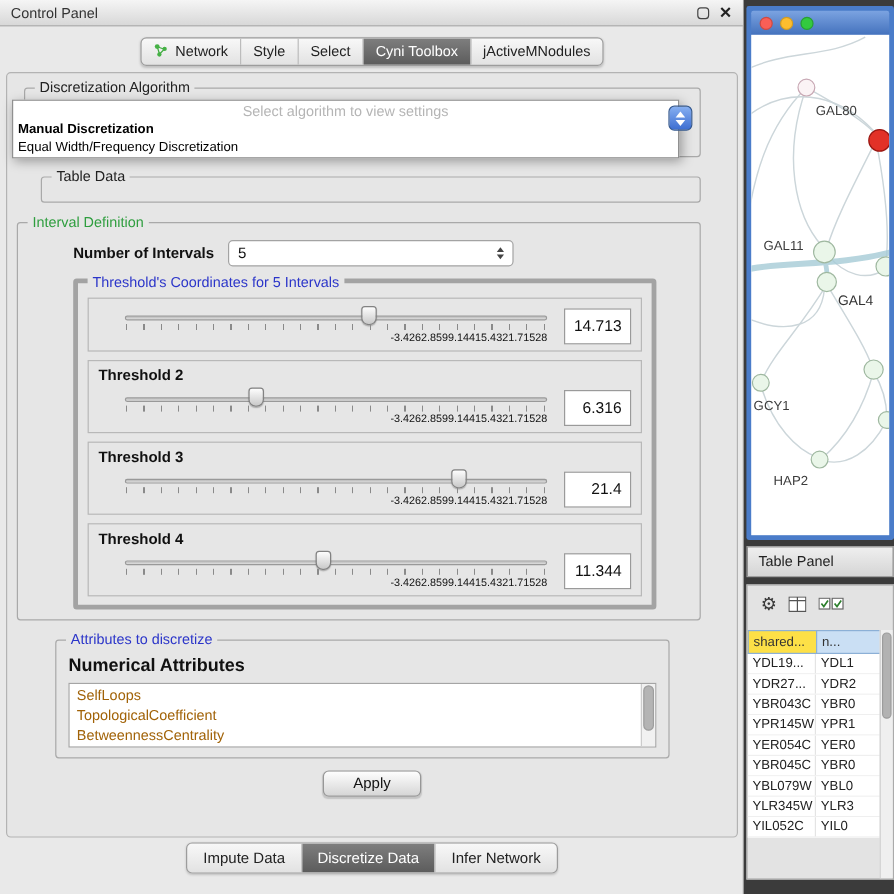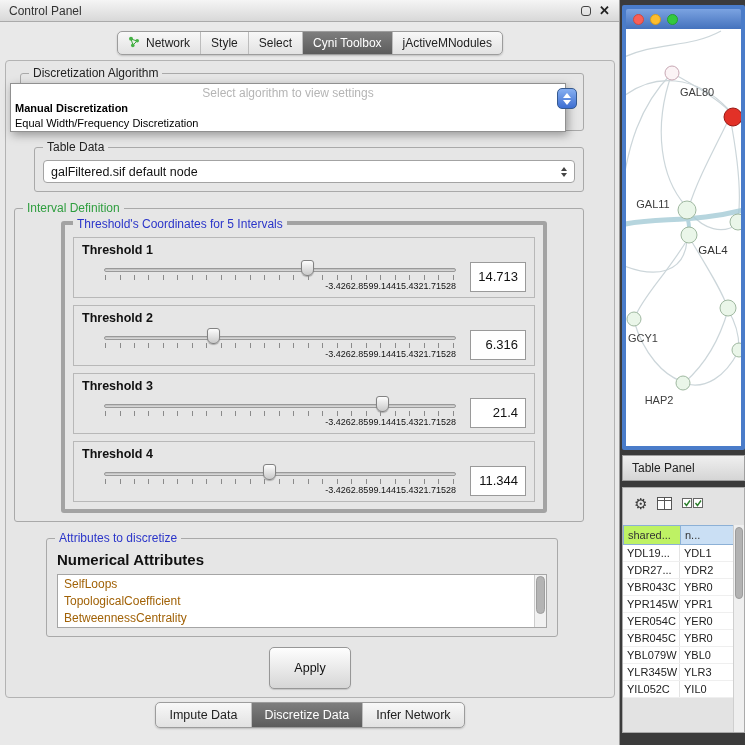--- a/index.html
+++ b/index.html
@@ -64,39 +64,39 @@
   .value-box{width:56px;height:30px;background:#fff;border:1px solid #9a9a9a;font-size:13px;color:#111;display:flex;align-items:center;justify-content:flex-end;padding-right:7px;flex:none}
 
   .group-attrs{margin:16px 56px 0 40px;padding:10px 10px 8px}
   .attrs-subtitle{font-size:15px;font-weight:bold;color:#111;margin:2px 0 6px}
   .listbox{position:relative;background:#fff;border:1px solid #a5a5a5;height:54px;overflow:hidden}
   .list-item{font-size:12px;color:#a16207;padding:1px 0 0 6px;line-height:16px;white-space:nowrap}
   .vscroll{position:absolute;right:0;top:0;bottom:0;width:12px;background:#f1f1f1;border-left:1px solid #ccc}
   .vscroll .thumb{position:absolute;left:1px;right:1px;top:1px;height:38px;background:#b4b4b4;border:1px solid #9e9e9e;border-radius:5px}
 
   .apply-row{text-align:center;margin-top:10px}
-  .apply-btn{font-family:inherit;font-size:12.5px;color:#111;padding:13px 24px;border:1px solid #979797;border-radius:5px;background:linear-gradient(#fefefe,#d6d6d6);box-shadow:0 1px 1px rgba(0,0,0,.15)}
+  .apply-btn{font-family:inherit;font-size:12.5px;color:#111;padding:3px 24px;border:1px solid #979797;border-radius:5px;background:linear-gradient(#fefefe,#d6d6d6);box-shadow:0 1px 1px rgba(0,0,0,.15)}
 
   
   #network-window{position:absolute;left:622px;top:5px;width:123px;height:445px;background:#4a7cc9;padding:4px;border-radius:2px}
   .net-titlebar{height:20px;background:linear-gradient(#7ba3e1,#4472bd);display:flex;align-items:center;gap:6px;padding-left:7px;border-radius:2px 2px 0 0}
   .light{width:11px;height:11px;border-radius:50%;flex:none}
   .light.red{background:#f95f57;border:1px solid #ce4a42}
   .light.yellow{background:#fdbd2e;border:1px solid #d29c23}
   .light.green{background:#33c93f;border:1px solid #27a032}
   .net-canvas{background:#fff;height:417px;overflow:hidden}
 
   
   #table-panel-bar{position:absolute;left:622px;top:455px;width:123px;height:26px;background:linear-gradient(#efefef,#d5d5d5);border:1px solid #9f9f9f;display:flex;align-items:center;padding-left:9px;font-size:12px;color:#222}
   #table-window{position:absolute;left:622px;top:487px;width:123px;height:246px;background:#e3e3e3;border:1px solid #aaa;overflow:hidden}
   .table-toolbar{height:30px;display:flex;align-items:center;gap:10px;padding-left:11px}
   .gear{font-size:15px;color:#3a3a3a;line-height:1}
   .table-header-row{display:flex;height:20px;margin-top:7px;width:112px}
   .hcell{font-size:11px;color:#333;padding:3px 0 0 4px;overflow:hidden;white-space:nowrap}
-  .hcell.c1{width:57px;background:#bef264;border:1px solid #8cb0d6;border-right:none}
+  .hcell.c1{width:57px;background:#fde047;border:1px solid #8cb0d6;border-right:none}
   .hcell.c2{flex:1;background:#cadff4;border:1px solid #8cb0d6}
   .table-body{background:#fff;width:112px}
   .trow{display:flex;height:17px;border-bottom:1px solid #efefef;background:#fff}
   .tcell{font-size:11px;color:#222;padding:2px 0 0 4px;overflow:hidden;white-space:nowrap}
   .tcell.c1{width:57px;border-right:1px solid #e4e4e4}
   .tcell.c2{flex:1}
   .tscroll{position:absolute;right:0;top:37px;bottom:0;width:11px;background:#efefef;border-left:1px solid #cfcfcf}
   .tscroll .thumb{position:absolute;left:1px;right:1px;top:2px;height:72px;background:#b2b2b2;border:1px solid #9c9c9c;border-radius:5px}
 </style>
 </head>
@@ -150,38 +150,40 @@
     </div>
 
     <div class="algo-popup">
       <div class="popup-placeholder">Select algorithm to view settings</div>
       <div class="popup-option bold">Manual Discretization</div>
       <div class="popup-option">Equal Width/Frequency Discretization</div>
     </div>
 
     <div class="groupbox group-tabledata">
       <span class="group-title">Table Data</span>
-      <div class="combo">
-        <span class="cv">galFiltered.sif default node</span>
-        <span class="stepper">
-          <span class="tri-up"></span>
-          <span class="tri-down"></span>
-        </span>
-      </div>
     </div>
 
     <div class="groupbox group-interval">
       <span class="group-title green">Interval Definition</span>
 
+      <div class="row-numintervals">
+        <label>Number of Intervals</label>
+        <div class="combo">
+          <span class="cv">5</span>
+          <span class="stepper">
+            <span class="tri-up"></span>
+            <span class="tri-down"></span>
+          </span>
+        </div>
+      </div>
 
       <div class="groupbox group-thresholds">
         <span class="group-title blue">Threshold's Coordinates for 5 Intervals</span>
         <div>
             <div class="threshold-box">
-              <div class="th-label">Threshold 1</div>
               <div class="th-row">
                 <div class="slider-area">
                   <div class="track"></div>
                   <div class="handle" style="left: calc(57.72% - 6px);"></div>
                   <div class="ticks"></div>
                   <div class="scale">
                     <span>-3.426</span>
                     <span>2.859</span>
                     <span>9.144</span>
                     <span>15.43</span>

